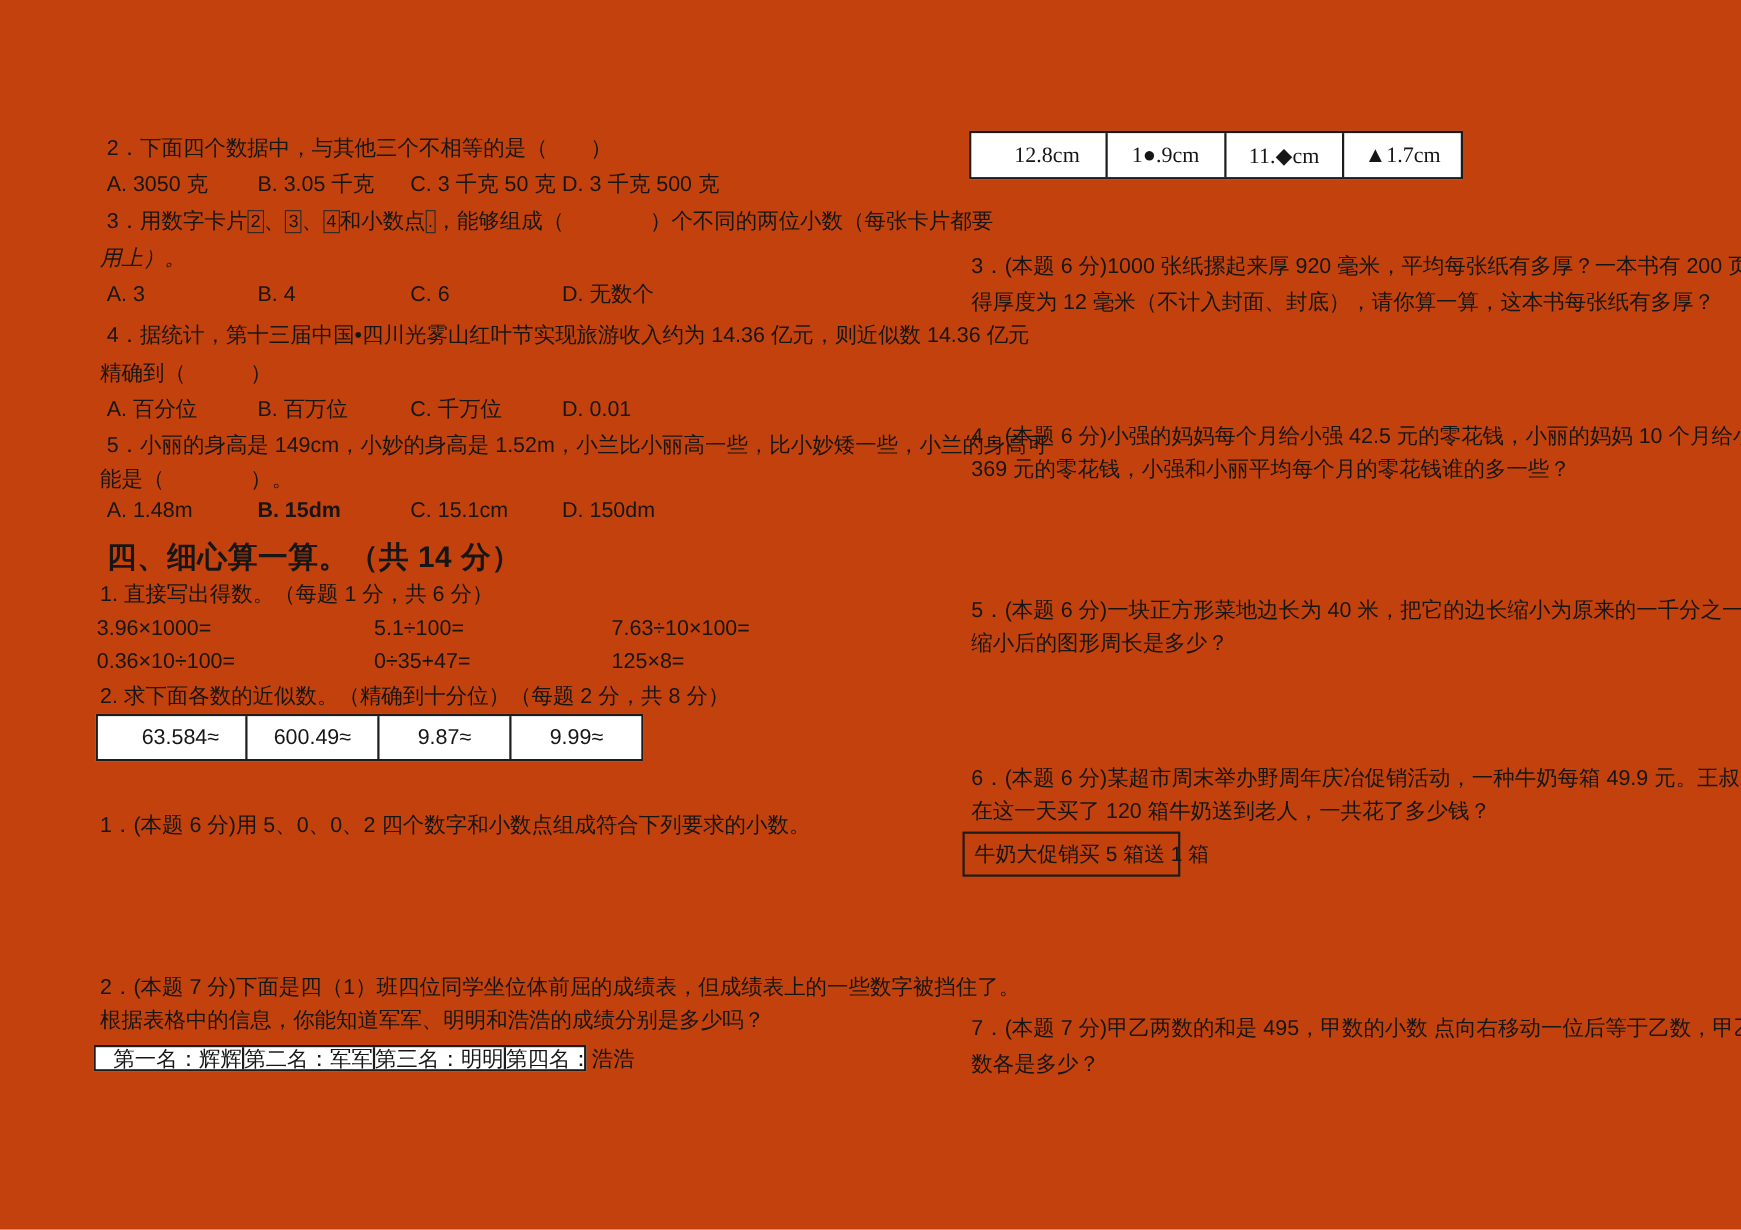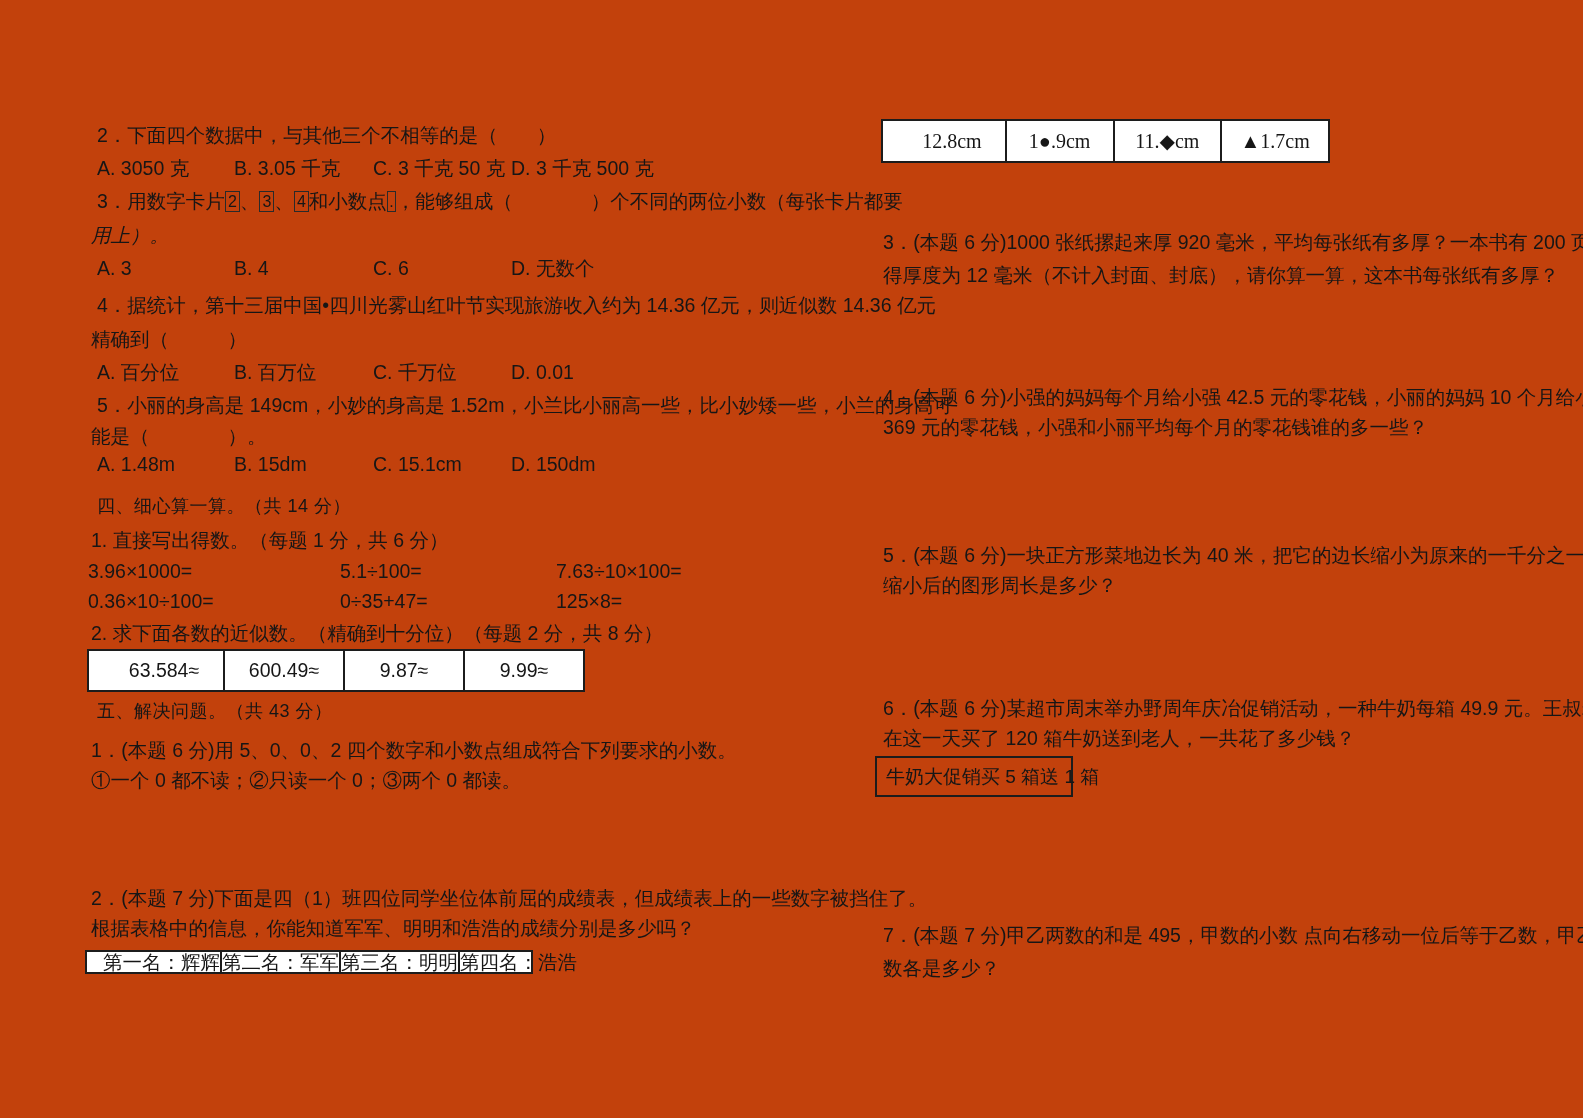--- a/index.html
+++ b/index.html
@@ -1,21 +1,21 @@
 <!DOCTYPE html>
 <html><head>
 <meta charset="utf-8">
 <style>
   html,body { margin:0; padding:0; background:#ffffff; }
   .page {
     position:relative; width:1583px; height:1118px; background:#c2410c;
     font-family:"Liberation Sans", sans-serif; color:#161616; overflow:hidden;
   }
   .line { position:absolute; white-space:pre; font-size:19.5px; line-height:26px; }
-  .heading { font-weight:400; font-size:18px; letter-spacing:0.5px; }
+  .heading { font-weight:700; font-size:27px; letter-spacing:0.5px; }
   .tbl { position:absolute; display:flex; border:2px solid #1c1c1c; box-sizing:border-box; background:#fff;padding-left:16px; }
   .tbl .cell {
     flex:1; display:flex; align-items:center; justify-content:center;
     border-left:2px solid #1c1c1c; white-space:pre; font-size:19.5px;
   }
   .tbl .cell:first-child { border-left:none; }
   .tbl.serif .cell { font-family:"Liberation Serif", serif; font-size:20px; }
   .card {
     display:inline-block; border:1.5px solid #2a2a2a; min-width:15px; height:21px;
     line-height:20px; text-align:center; font-size:16px; padding:0 2px;
@@ -52,21 +52,21 @@
 
   <div class="line" style="left:97px;  top:359px;">A. 百分位</div>
   <div class="line" style="left:234px; top:359px;">B. 百万位</div>
   <div class="line" style="left:373px; top:359px;">C. 千万位</div>
   <div class="line" style="left:511px; top:359px;">D. 0.01</div>
 
   <div class="line" style="left:97px; top:392px;">5．小丽的身高是 149cm，小妙的身高是 1.52m，小兰比小丽高一些，比小妙矮一些，小兰的身高可</div>
   <div class="line" style="left:91px; top:423px;">能是（　　　　）。</div>
 
   <div class="line" style="left:97px;  top:451px;">A. 1.48m</div>
-  <div class="line" style="left:234px; top:451px;">B. 15dm</div>
+  <div class="line" style="left:234px; top:451px;font-weight:bold;">B. 15dm</div>
   <div class="line" style="left:373px; top:451px;">C. 15.1cm</div>
   <div class="line" style="left:511px; top:451px;">D. 150dm</div>
 
   <div class="line heading" style="left:97px; top:493px;">四、细心算一算。（共 14 分）</div>
   <div class="line" style="left:91px; top:527px;">1. 直接写出得数。（每题 1 分，共 6 分）</div>
 
   <div class="line" style="left:88px;  top:558px;">3.96×1000=</div>
   <div class="line" style="left:340px; top:558px;">5.1÷100=</div>
   <div class="line" style="left:556px; top:558px;">7.63÷10×100=</div>
   <div class="line" style="left:88px;  top:588px;">0.36×10÷100=</div>
@@ -75,23 +75,21 @@
 
   <div class="line" style="left:91px; top:620px;">2. 求下面各数的近似数。（精确到十分位）（每题 2 分，共 8 分）</div>
 
   <div class="tbl" style="left:87px; top:649px; width:498px; height:43px;">
     <div class="cell">63.584≈</div>
     <div class="cell">600.49≈</div>
     <div class="cell">9.87≈</div>
     <div class="cell">9.99≈</div>
   </div>
 
-  <div class="line heading" style="left:97px; top:698px;">五、解决问题。（共 43 分）</div>
   <div class="line" style="left:91px; top:737px;">1．(本题 6 分)用 5、0、0、2 四个数字和小数点组成符合下列要求的小数。</div>
-  <div class="line" style="left:91px; top:767px;">①一个 0 都不读；②只读一个 0；③两个 0 都读。</div>
 
   <div class="line" style="left:91px; top:885px;">2．(本题 7 分)下面是四（1）班四位同学坐位体前屈的成绩表，但成绩表上的一些数字被挡住了。</div>
   <div class="line" style="left:91px; top:915px;">根据表格中的信息，你能知道军军、明明和浩浩的成绩分别是多少吗？</div>
 
   <div class="tbl" style="left:85px; top:950px; width:448px; height:24px;">
     <div class="cell">第一名：辉辉</div>
     <div class="cell">第二名：军军</div>
     <div class="cell">第三名：明明</div>
     <div class="cell">第四名：浩浩</div>
   </div>

